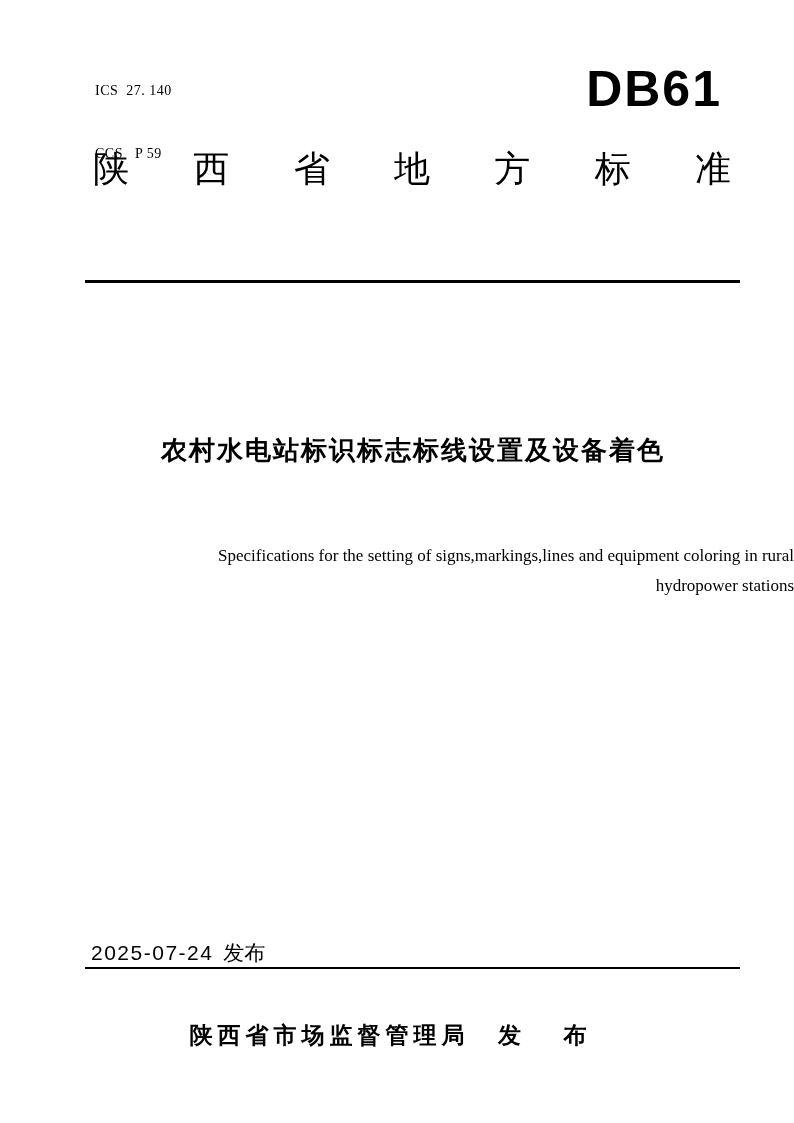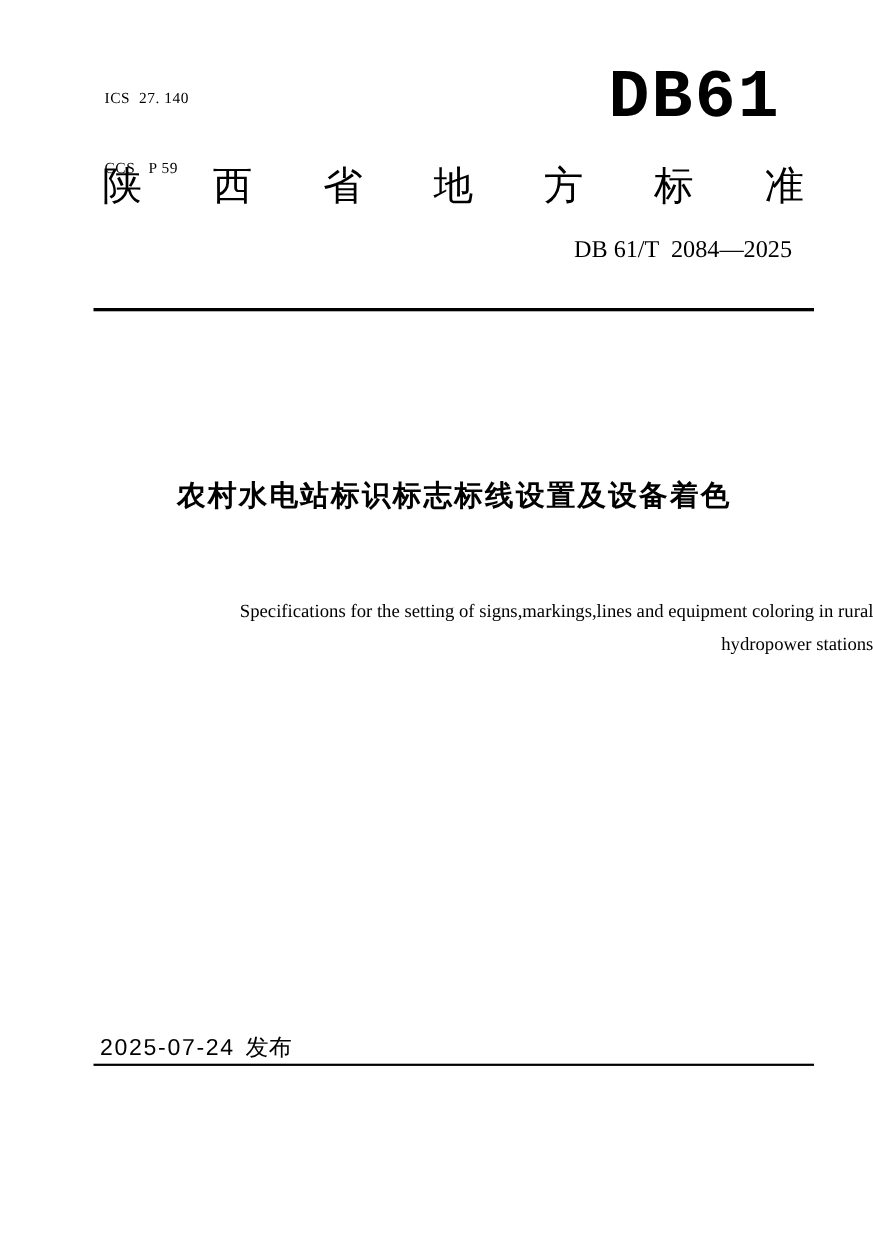--- a/index.html
+++ b/index.html
@@ -26,24 +26,24 @@
     font-size: 14px;
     line-height: 21px;
     white-space: pre;
     letter-spacing: 0.5px;
   }
 
   
   .db-logo {
     position: absolute;
     top: 56px;
-    right: 84px;
-    font-family: Liberation Mono, monospace;
+    right: 72px;
+    font-family: Liberation Sans, sans-serif;
     font-weight: bold;
-    font-size: 62px;
+    font-size: 50px;
     line-height: 66px;
     letter-spacing: 2px;
   }
 
   
   .standard-type {
     position: absolute;
     left: 93px;
     top: 149px;
     width: 638px;
@@ -148,34 +148,37 @@
   <div class="standard-type">
       <span>陕</span>
       <span>西</span>
       <span>省</span>
       <span>地</span>
       <span>方</span>
       <span>标</span>
       <span>准</span>
     </div>
 
-  <div class="standard-number">DB 61/T  2084—2025</div>
 
   <div class="rule-top"></div>
 
   <div class="title-zh">
     <div>农村水电站标识标志标线设置及设备着色</div>
   </div>
 
   <div class="title-en">
     <div>Specifications for the setting of signs,markings,lines and equipment coloring in rural</div>
     <div>hydropower stations</div>
   </div>
 
   <div class="date-row">
     <div class="date-item left">
       <span class="date-value">2025-07-24</span>
       <span class="date-label">发布</span>
     </div>
   </div>
 
+  <div class="issuer-row">
+    <span class="issuer-name">陕西省市场监督管理局</span>
+    <span class="publish-label">发 布</span>
+  </div>
 
 </div>
 
 </body></html>

